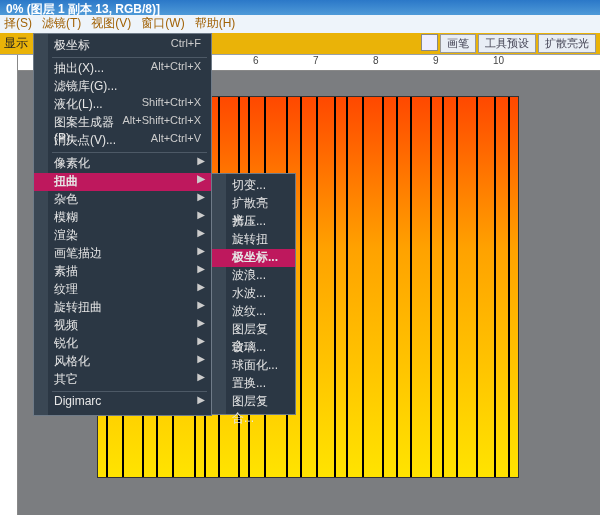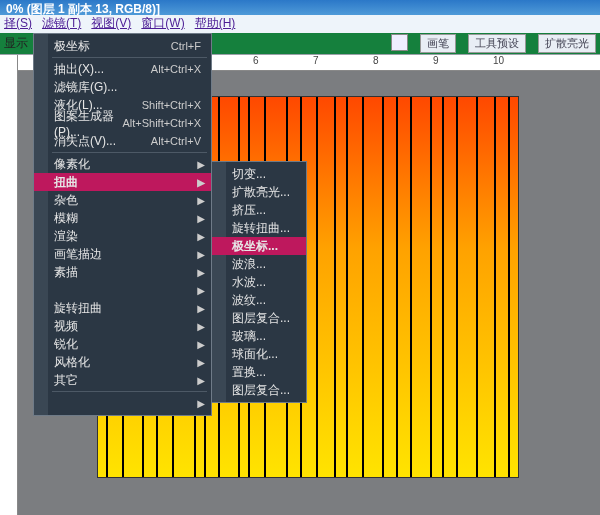--- a/index.html
+++ b/index.html
@@ -1,41 +1,41 @@
 <!DOCTYPE html>
 <html><head>
 <meta charset="utf-8">
 <style>
 * { margin: 0; padding: 0; box-sizing: border-box; font-family: "SimSun", "Microsoft YaHei", sans-serif; font-size: 12px; }
 body { width: 600px; height: 515px; overflow: hidden; background: #7b7d80; position: relative; }
 .titlebar { background: linear-gradient(#2b78c8, #4f9ad8); color: #fff; height: 15px; padding: 1px 6px; font-weight: bold; }
 .menubar { background: #eef4fa; height: 18px; padding: 0 4px; display: flex; gap: 10px; }
-.menubar span { color: #4c1d95; text-decoration: underline; }
-.toolbar { background: #15803d; height: 22px; border-bottom: 1px solid #9aa0a8; display: flex; align-items: center; padding: 0 4px; gap: 22px; }
+.menubar span { color: #a16207; }
+.toolbar { background: #eab308; height: 22px; border-bottom: 1px solid #9aa0a8; display: flex; align-items: center; padding: 0 4px; gap: 22px; }
 .toolbar-left { color: #222; }
 .toolbar-mid { display: flex; gap: 4px; }
 .tb-icon { width: 17px; height: 17px; border: 1px solid #888; background: #eef; }
-.tb-right { margin-left: auto; display: flex; gap: 12px; }
+.tb-right { margin-left: auto; display: flex; gap: 2px; }
 .tb-tab { border: 1px solid #999; background: #e9eef5; color: #445; padding: 1px 6px; font-size: 11px; }
 .ruler-h { position: absolute; left: 18px; top: 55px; right: 0; height: 16px; background: #fff; border-bottom: 1px solid #888; overflow: hidden; }
 .ruler-h .tick { position: absolute; top: 0; font-size: 10px; color: #444; }
 .ruler-v { position: absolute; left: 0; top: 55px; bottom: 0; width: 18px; background: #fff; border-right: 1px solid #888; }
 .canvas-wrap { position: absolute; left: 18px; top: 71px; right: 0; bottom: 0; background: #7b7d80; overflow: hidden; }
 .canvas { position: absolute; left: 80px; top: 26px; width: 420px; height: 380px; background: linear-gradient(#ff4800, #ffa200 40%, #ffe400); box-shadow: 0 0 0 1px #333; }
 .canvas .stripe { position: absolute; top: 0; bottom: 0; background: #000; width: 2px; }
 .menu-panel { position: absolute; left: 33px; top: 33px; width: 179px; background: #2b3744; color: #e6e6e6; border: 1px solid #6f7b88; z-index: 50; }
 .menu-panel .sidebar { position: absolute; left: 0; top: 0; bottom: 0; width: 14px; background: #3a4754; }
 .menu-panel .items { padding: 3px 0; }
-.menu-item { display: flex; align-items: center; height: 18px; padding: 0 10px 0 20px; position: relative; }
+.menu-item { display: flex; height: 18px; padding: 0 10px 0 20px; position: relative; }
 .menu-item:hover, .menu-item.highlight { background: #be185d; font-weight: bold; }
 .menu-item .label { flex: 1; }
 .menu-item .accel { color: #ccc; font-size: 11px; }
 .menu-item .arrow { position: absolute; right: 6px; font-size: 10px; color: #ccc; }
 .menu-sep { height: 1px; margin: 2px 4px 2px 18px; background: #4d5966; }
-.submenu { position: absolute; left: 211px; top: 161px; width: 96px; background: #2b3744; color: #e6e6e6; border: 1px solid #6f7b88; z-index: 60; }
+.submenu { position: absolute; left: 211px; top: 173px; width: 85px; background: #2b3744; color: #e6e6e6; border: 1px solid #6f7b88; z-index: 60; }
 .submenu .sidebar { position: absolute; left: 0; top: 0; bottom: 0; width: 14px; background: #3a4754; }
 .submenu .items { padding: 3px 0; }
 </style>
 </head>
 <body>
 
 <div class="titlebar">
   <span>0% (图层 1 副本 13, RGB/8)]</span>
 </div>
 
@@ -158,20 +158,21 @@
       </div>
       <div class="menu-item">
         <span class="label">画笔描边</span>
         <span class="arrow">▶</span>
       </div>
       <div class="menu-item">
         <span class="label">素描</span>
         <span class="arrow">▶</span>
       </div>
       <div class="menu-item">
+        <span class="label">纹理</span>
         <span class="arrow">▶</span>
       </div>
       <div class="menu-item">
         <span class="label">旋转扭曲</span>
         <span class="arrow">▶</span>
       </div>
       <div class="menu-item">
         <span class="label">视频</span>
         <span class="arrow">▶</span>
       </div>
@@ -182,20 +183,21 @@
       <div class="menu-item">
         <span class="label">风格化</span>
         <span class="arrow">▶</span>
       </div>
       <div class="menu-item">
         <span class="label">其它</span>
         <span class="arrow">▶</span>
       </div>
       <div class="menu-sep"></div>
       <div class="menu-item">
+        <span class="label">Digimarc</span>
         <span class="arrow">▶</span>
       </div>
     </div>
 </div>
 
 <div class="submenu">
   <div class="sidebar"></div>
   <div class="items" id="submenuItems">
       <div class="menu-item">
         <span class="label">切变...</span>

